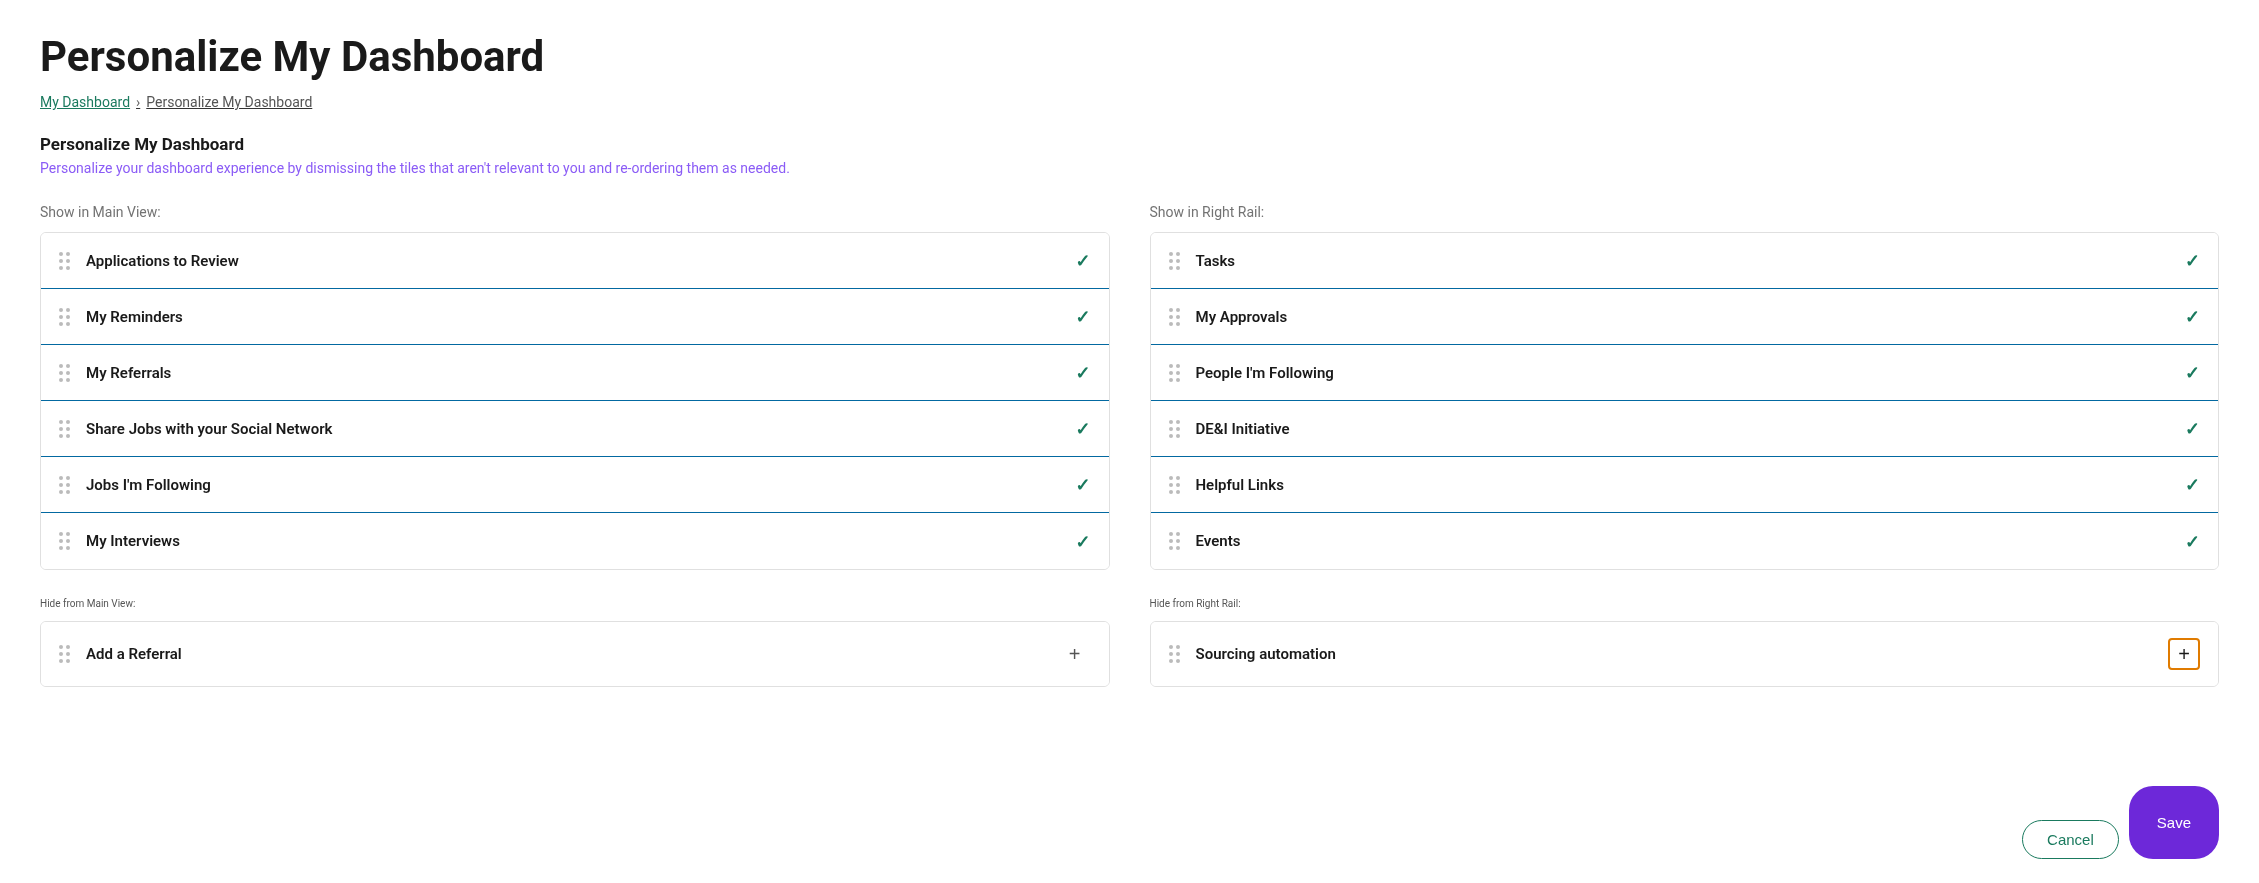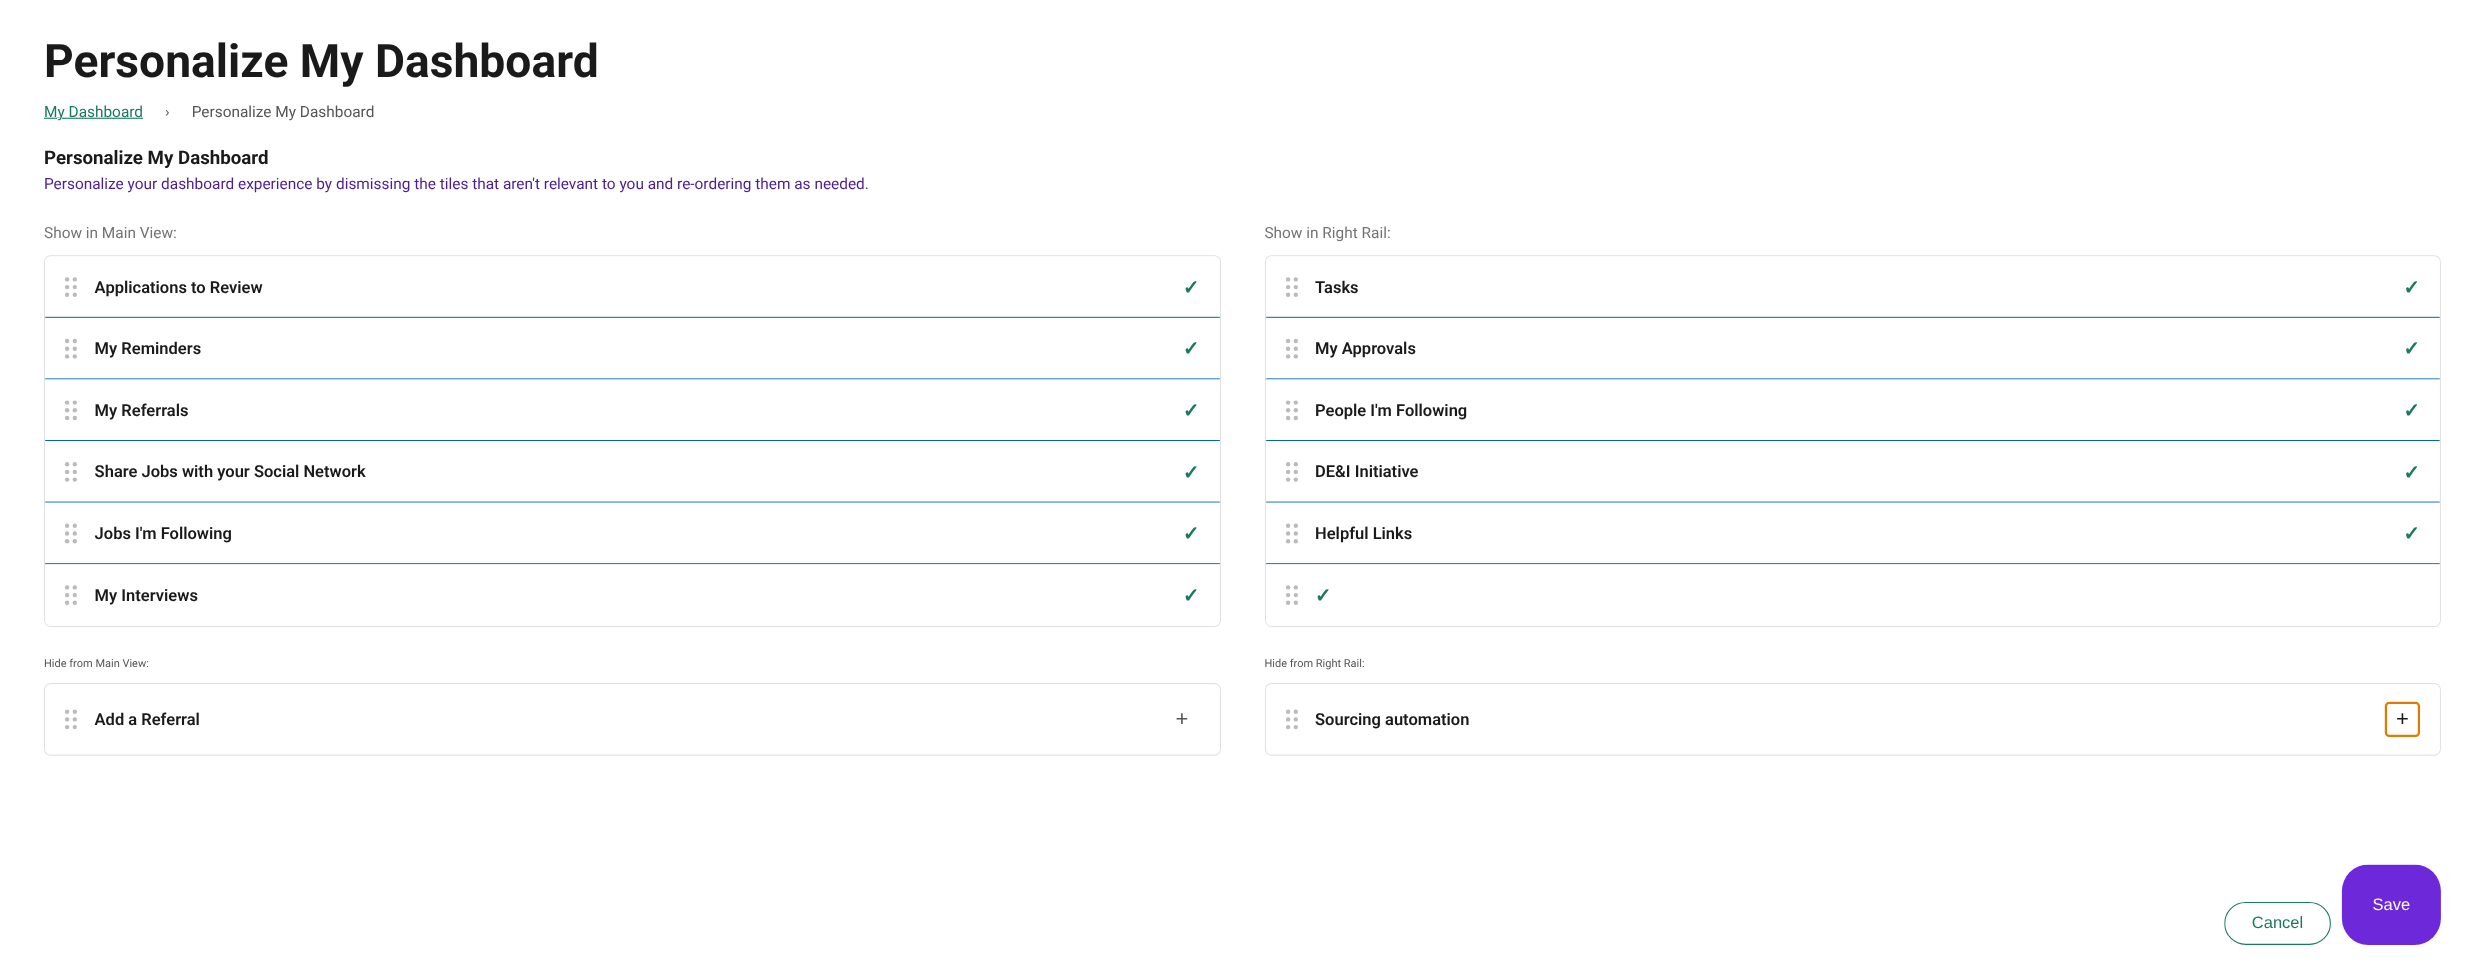--- a/index.html
+++ b/index.html
@@ -20,23 +20,24 @@
       font-size: 42px;
       font-weight: 700;
       color: #1a1a1a;
       margin-bottom: 12px;
       line-height: 1.2;
     }
 
     .breadcrumb {
       display: flex;
       align-items: center;
-      gap: 20px;
+      gap: 6px;
       margin-bottom: 24px;
       font-size: 14px;
+      text-decoration: underline;
     }
 
     .breadcrumb-link {
       color: #1a7a5e;
       text-decoration: underline;
       cursor: pointer;
     }
 
     .breadcrumb-separator {
       color: #666;
@@ -48,21 +49,21 @@
 
     .section-heading {
       font-size: 17px;
       font-weight: 700;
       color: #1a1a1a;
       margin-bottom: 6px;
     }
 
     .section-description {
       font-size: 14px;
-      color: #4c1d95;
+      color: #8b5cf6;
       margin-bottom: 28px;
     }
 
     .two-column-layout {
       display: grid;
       grid-template-columns: 1fr 1fr;
       gap: 40px;
     }
 
     .column-section {
@@ -355,20 +356,21 @@
         </div>
         <div class="list-item">
           <div class="drag-handle-grid">
             <span></span>
             <span></span>
             <span></span>
             <span></span>
             <span></span>
             <span></span>
           </div>
+          <span class="item-label">Events</span>
           <span class="check-icon">✓</span>
         </div>
       </div>
 
     <div class="hide-section-label">Hide from Right Rail:</div>
     <div class="items-list" id="right-hide-list">
         <div class="list-item">
           <div class="drag-handle-grid">
             <span></span>
             <span></span>

